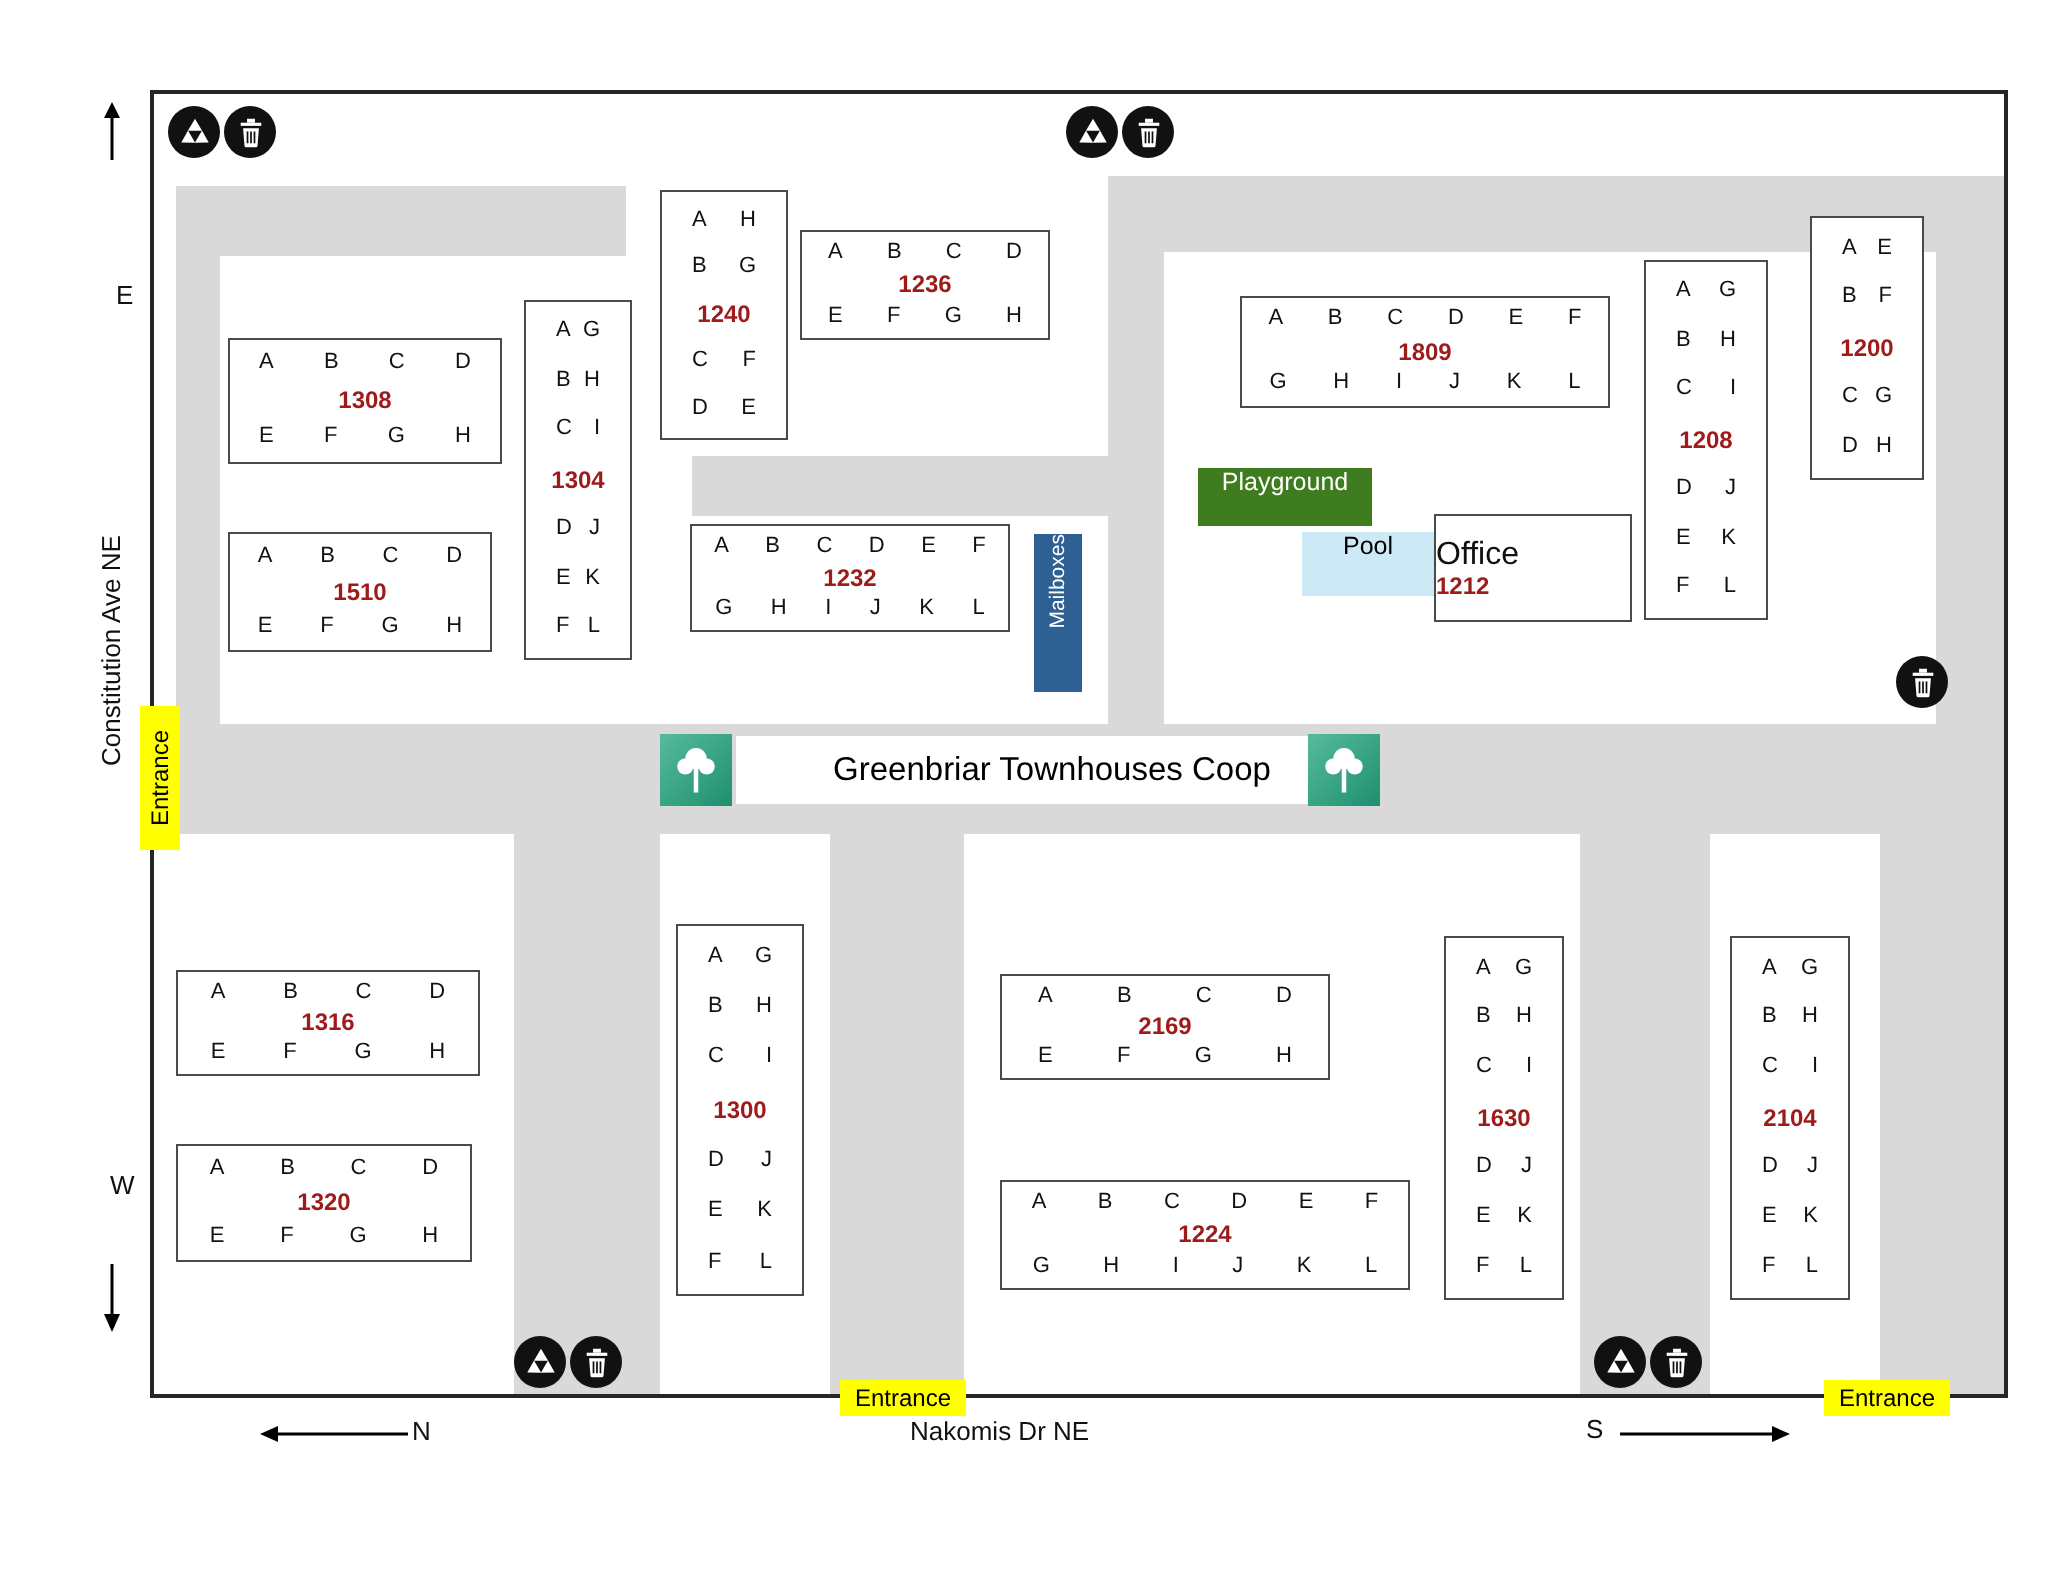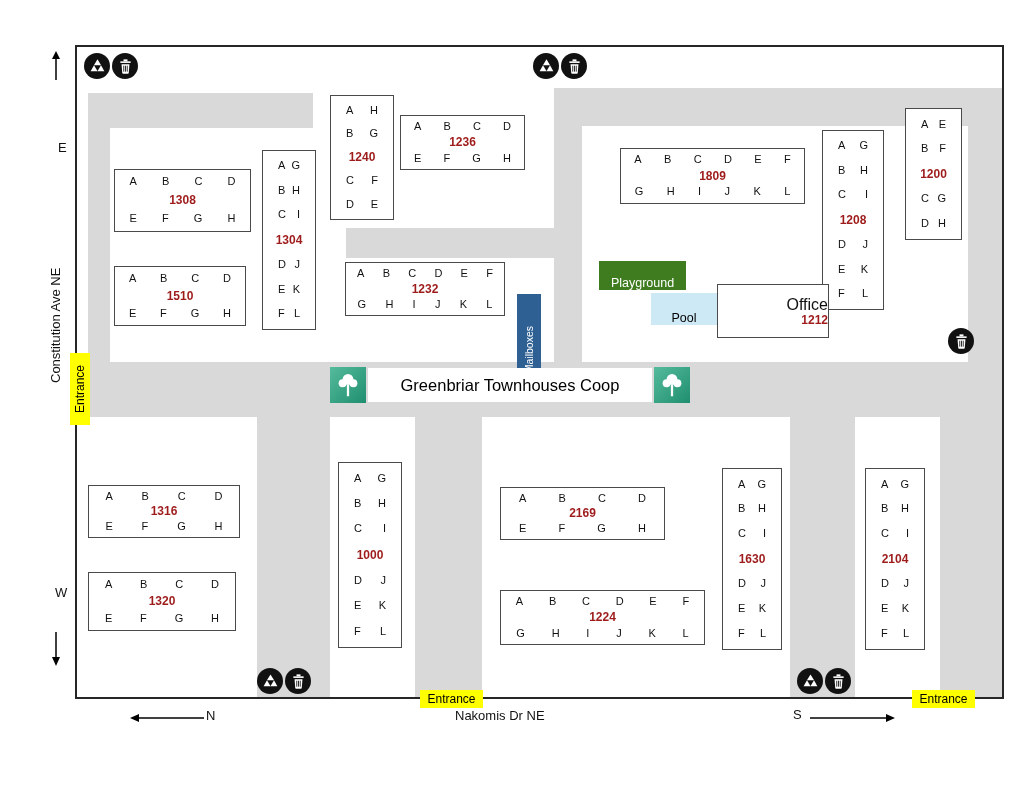--- a/index.html
+++ b/index.html
@@ -8,39 +8,39 @@
     font-family:"Liberation Sans", sans-serif;color:#111;overflow:hidden;
   }
   .road{position:absolute;background:var(--road,#d9d9d9);z-index:1;}
   .map-border{position:absolute;left:75px;top:45px;width:929px;height:654px;
     border:2px solid #262626;box-sizing:border-box;z-index:2;}
   .building{position:absolute;background:#fff;border:1px solid #4a4a4a;box-sizing:border-box;
     display:flex;flex-direction:column;justify-content:space-around;padding:3px 2px;z-index:3;}
   .brow{display:flex;justify-content:space-around;font-size:11px;line-height:1.05;color:#111;}
   .vert .brow{justify-content:space-between;padding:0 13px;}
   .bnum{text-align:center;font-weight:700;color:var(--num,#9e1b1b);font-size:12px;line-height:1.05;}
-  .amenity{position:absolute;display:flex;align-items:flex-end;justify-content:center;
-    box-sizing:border-box;z-index:3;margin-top:27px;}
+  .amenity{position:absolute;display:flex;align-items:flex-start;justify-content:center;
+    box-sizing:border-box;z-index:3;}
   .playground{background:var(--playground,#3e7c1f);color:#fff;font-size:12.5px;}
   .pool{background:var(--pool,#cde9f6);color:#000;font-size:12.5px;}
   .office{background:#fff;border:1px solid #4a4a4a;flex-direction:column;}
   .office .olabel{font-size:16px;color:#111;}
   .mailboxes{background:var(--mail,#2e6093);color:#fff;font-size:10.5px;}
   .vtext{writing-mode:vertical-rl;transform:rotate(180deg);}
   .entrance{position:absolute;background:var(--entrance,#ffff00);color:#000;font-size:12px;
     display:flex;align-items:center;justify-content:center;z-index:5;box-sizing:border-box;}
   .icon-circle{position:absolute;width:26px;height:26px;border-radius:50%;background:#111;
     display:flex;align-items:center;justify-content:center;z-index:6;}
   .icon-circle svg{width:19px;height:19px;display:block;}
   .tree{position:absolute;width:36px;height:36px;z-index:6;
     background:linear-gradient(135deg,#55bb9c,var(--tree,#1f8f6f));
     display:flex;align-items:center;justify-content:center;}
   .tree svg{width:30px;height:30px;display:block;}
   .title-box{position:absolute;left:368px;top:368px;width:284px;height:34px;background:#fff;
-    display:flex;align-items:center;justify-content:center;font-size:16.5px;z-index:5;color:#000;}
+    display:flex;align-items:center;justify-content:center;font-size:16.5px;z-index:5;color:#000;padding-left:16px;}
   .lbl{position:absolute;font-size:13px;color:#111;z-index:5;}
   .compass{font-size:13px;}
   .arrow{position:absolute;z-index:5;}
 </style>
 </head>
 <body>
 
 <div class="road" style="left:88px;top:93px;width:22px;height:269px"></div>
 <div class="road" style="left:88px;top:93px;width:225px;height:35px"></div>
 <div class="road" style="left:346px;top:228px;width:210px;height:30px"></div>
@@ -266,21 +266,21 @@
       <span>G</span>
     </div>
     <div class="brow">
       <span>B</span>
       <span>H</span>
     </div>
     <div class="brow">
       <span>C</span>
       <span>I</span>
     </div>
-    <div class="bnum">1000</div>
+    <div class="bnum">1300</div>
     <div class="brow">
       <span>D</span>
       <span>J</span>
     </div>
     <div class="brow">
       <span>E</span>
       <span>K</span>
     </div>
     <div class="brow">
       <span>F</span>
@@ -375,21 +375,21 @@
       <span>L</span>
     </div>
   </div>
 
 <div class="amenity playground" style="left:599px;top:234px;width:87px;height:29px">
   <span>Playground</span>
 </div>
 <div class="amenity pool" style="left:651px;top:266px;width:66px;height:32px">
   <span>Pool</span>
 </div>
-<div class="amenity office" style="left:717px;top:257px;width:112px;height:54px;display:flex">
+<div class="amenity office" style="left:717px;top:257px;width:99px;height:54px;display:flex">
   <div class="olabel">Office</div>
   <div class="bnum">1212</div>
 </div>
 <div class="amenity mailboxes" style="left:517px;top:267px;width:24px;height:79px">
   <span class="vtext">Mailboxes</span>
 </div>
 
 <div class="tree" style="left:330px;top:367px">
   <svg viewBox="0 0 24 24" fill="#fff">
       <rect x="11.1" y="11.5" width="1.8" height="9.5"></rect>

